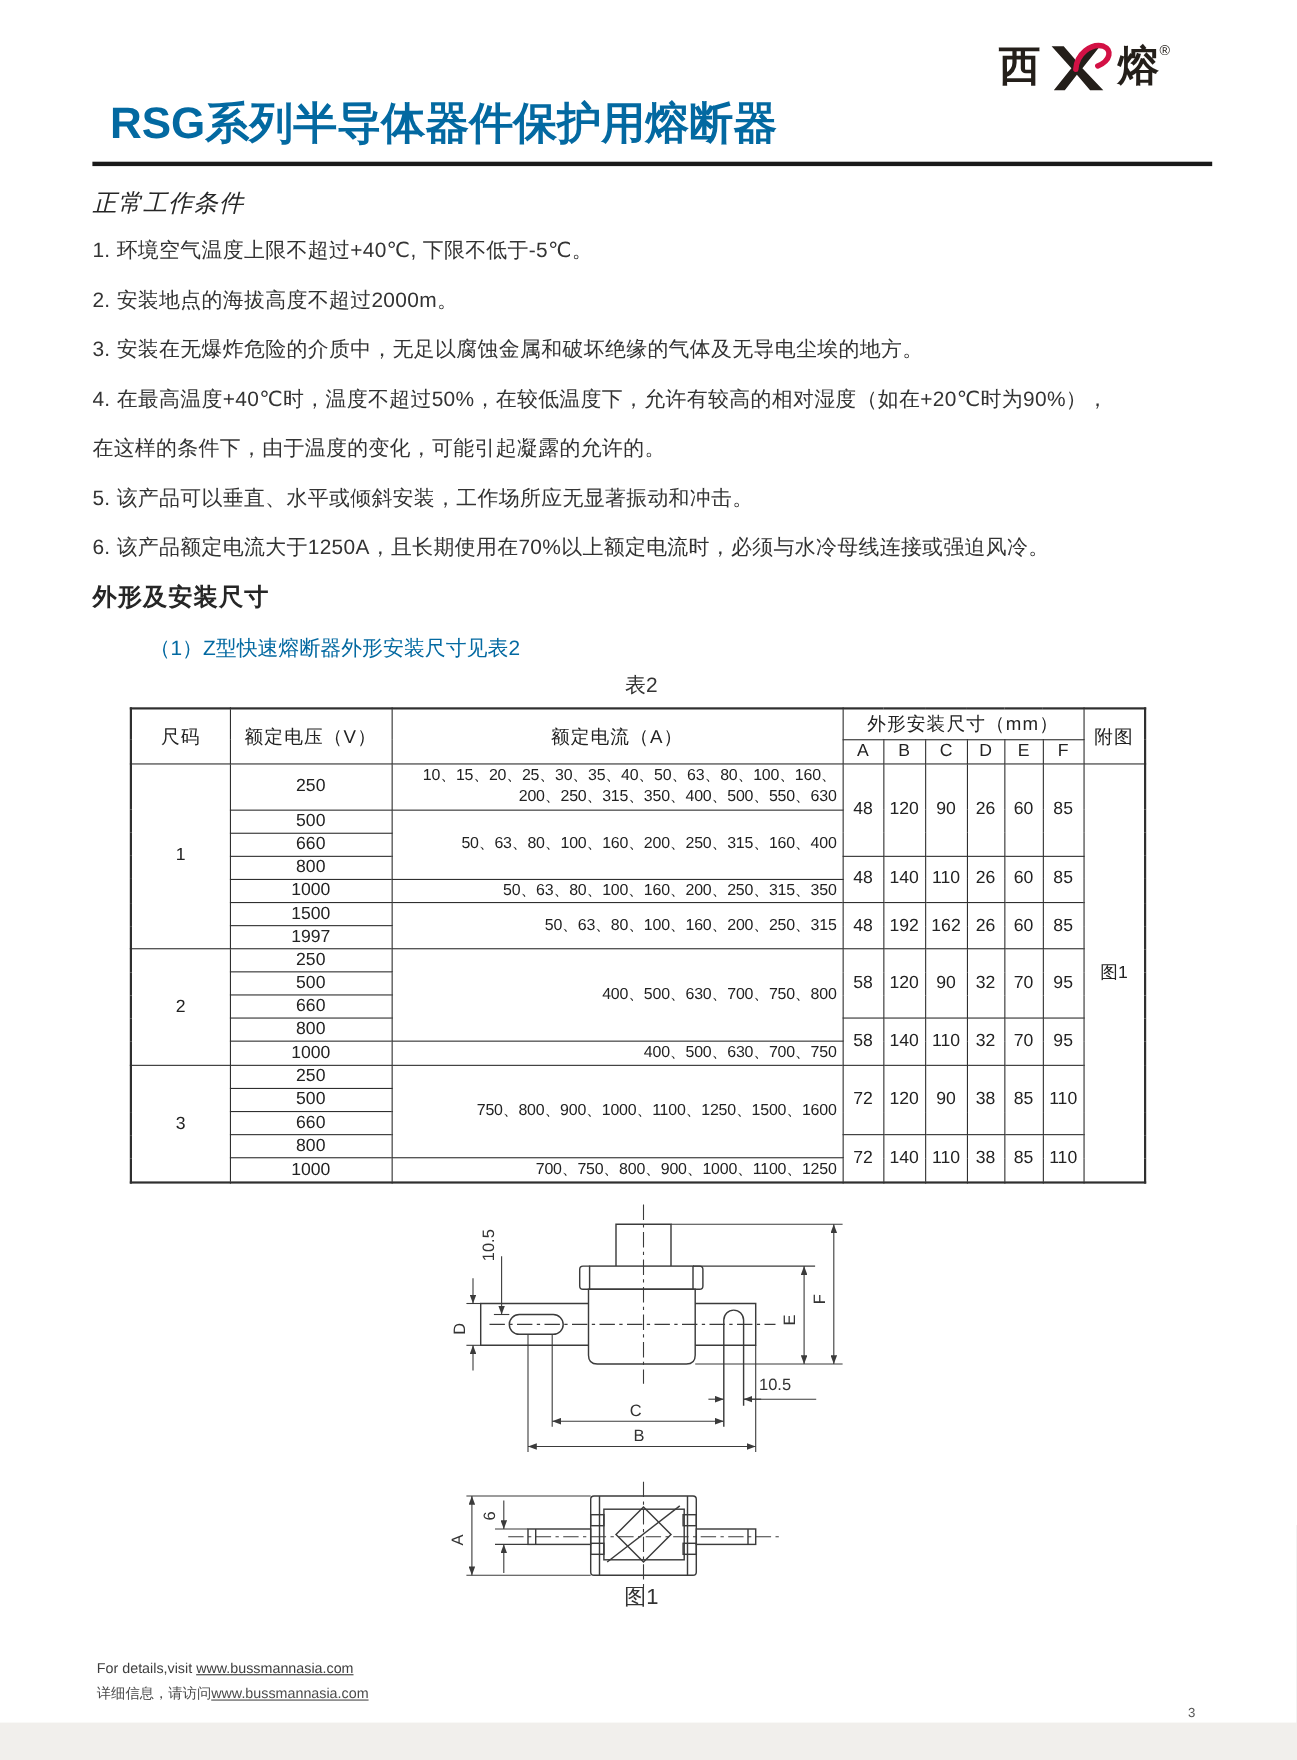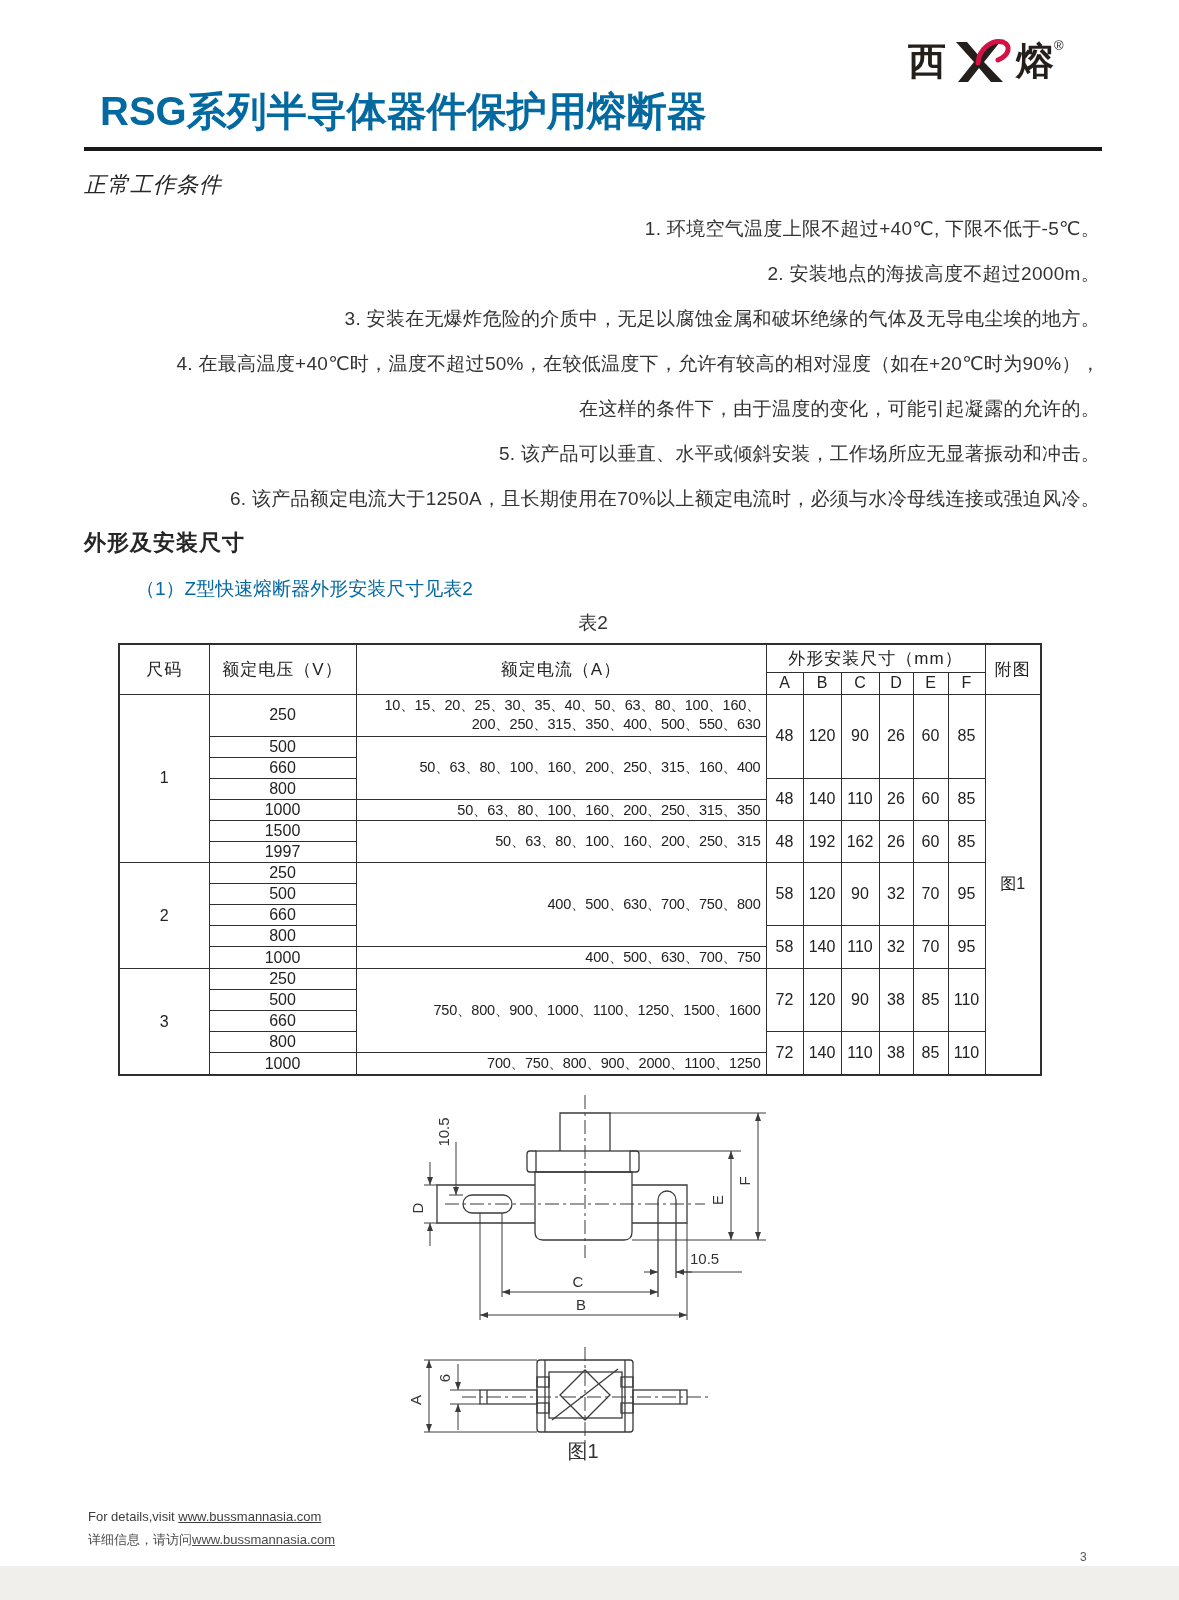--- a/index.html
+++ b/index.html
@@ -14,23 +14,23 @@
   .logo .cjk { font-size:38px; font-weight:bold; color:#241f1a; line-height:50px; }
   .logo svg { margin:0 2px; }
   .logo .reg { font-size:13px; color:#241f1a; margin-top:2px; }
   
   .title { position:absolute; left:100px; top:84px; font-size:40px; font-weight:bold; color:#0369a1; letter-spacing:0px; white-space:nowrap; }
   .rule { position:absolute; left:84px; top:147px; width:1018px; height:4px; background:#191919; }
   .h2 { position:absolute; left:84px; font-size:22px; color:#262626; letter-spacing:1px; }
   #wc-heading { top:170px;font-style:italic; }
   #dim-heading { top:528px;font-weight:bold; }
   .wc-list { position:absolute; left:84px; top:206px; width:1016px; }
-  .wc-list p { font-size:19px; line-height:45px; color:#333; letter-spacing:0.3px;text-align:right; }
+  .wc-list p { font-size:19px; line-height:45px; color:#333; letter-spacing:0.3px; }
   .sub { position:absolute; left:88px; top:576px; font-size:19px; color:#0369a1;margin-left:48px; }
-  .tbl-caption { position:absolute; left:132px; top:610px; width:922px; text-align:center; font-size:19px; color:#333; }
+  .tbl-caption { position:absolute; left:122px; top:610px; width:922px; text-align:center; font-size:19px; color:#333; }
   
   table { position:absolute; left:118px; top:643px; width:922px; border-collapse:collapse; table-layout:fixed; }
   th,td { border:1px solid #2f2f2f; color:#222; font-weight:normal; text-align:center; vertical-align:middle; padding:0; }
   table { border:2px solid #2f2f2f; }
   thead th { font-size:17px; letter-spacing:1px; }
   tr.hr1 th { height:28px; }
   tr.hr2 th { height:22px; font-size:16px; letter-spacing:0; }
   tbody td { height:21px; font-size:16px; }
   td.current { text-align:right; padding:1px 5px; font-size:14.5px; letter-spacing:-0.2px; line-height:1.3; }
   td.row-tall { height:42px; }
@@ -212,21 +212,21 @@
         <td>800</td>
         <td rowspan="2">72</td>
         <td rowspan="2">140</td>
         <td rowspan="2">110</td>
         <td rowspan="2">38</td>
         <td rowspan="2">85</td>
         <td rowspan="2">110</td>
       </tr>
       <tr>
         <td>1000</td>
-        <td class="current">700、750、800、900、2000、1100、1250</td>
+        <td class="current">700、750、800、900、1000、1100、1250</td>
       </tr>
     </tbody>
   </table>
 
   <svg class="fig" style="left:390px; top:1085px;" width="770" height="245" viewBox="390 1085 770 245">
     <defs>
       <marker id="fa" markerWidth="9" markerHeight="6" refX="8" refY="3" orient="auto">
         <path d="M0,0 L8,3 L0,6 Z" fill="#3b3b3b"></path>
       </marker>
       <marker id="fb" markerWidth="9" markerHeight="6" refX="0" refY="3" orient="auto">

